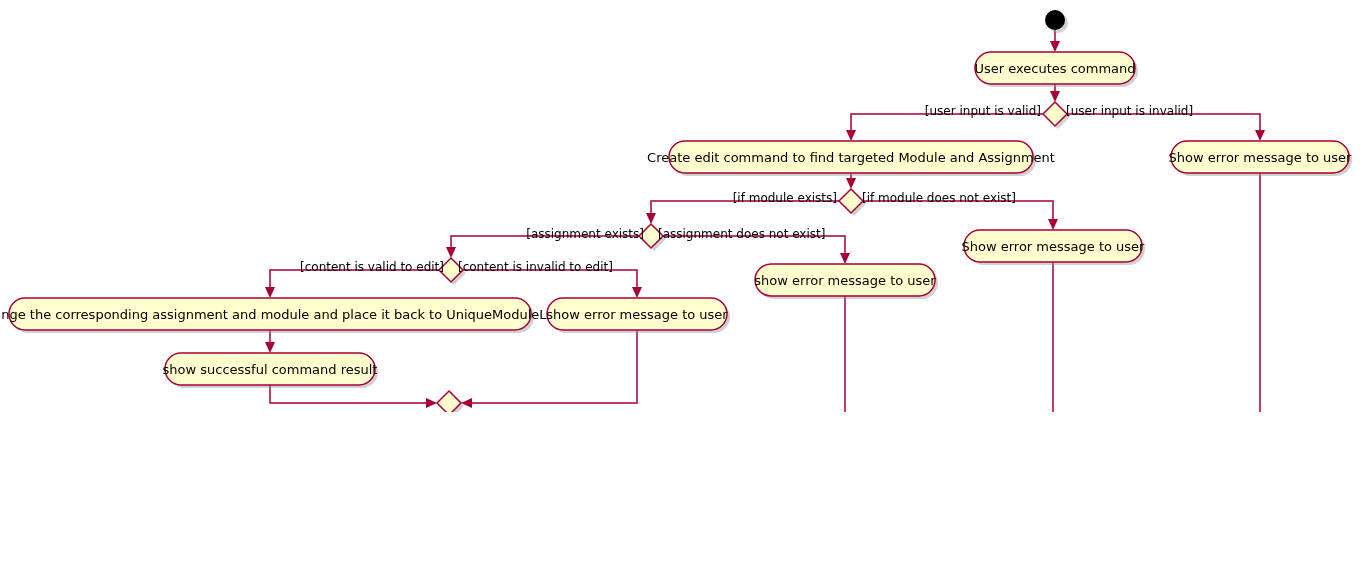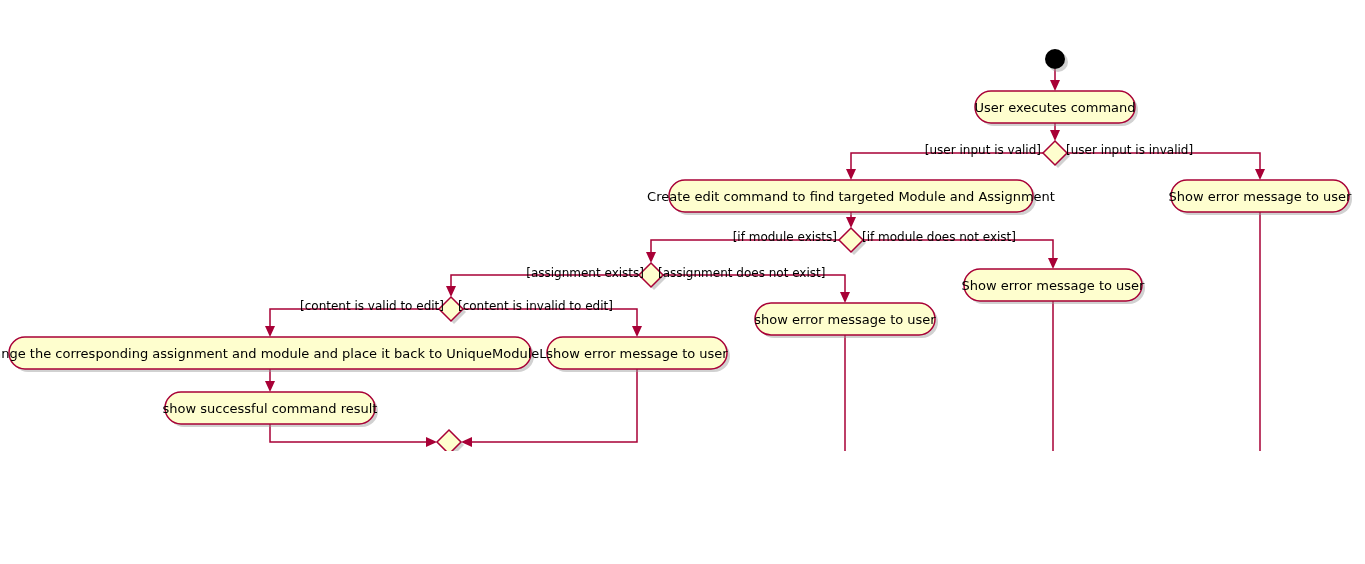--- a/index.html
+++ b/index.html
@@ -6,21 +6,20 @@
     margin: 0;
     padding: 0;
     background: #FFFFFF;
   }
   #diagram-root {
     position: relative;
     width: 1365px;
     height: 412px;
     background: #FFFFFF;
     font-family: "DejaVu Sans", sans-serif;
-    margin-top: 39px;
   }
   svg#uml-canvas {
     display: block;
     width: 1365px;
     height: 564px;
   }
   .node-shadow {
     fill: #9a9a9a;
     opacity: 0.45;
   }

